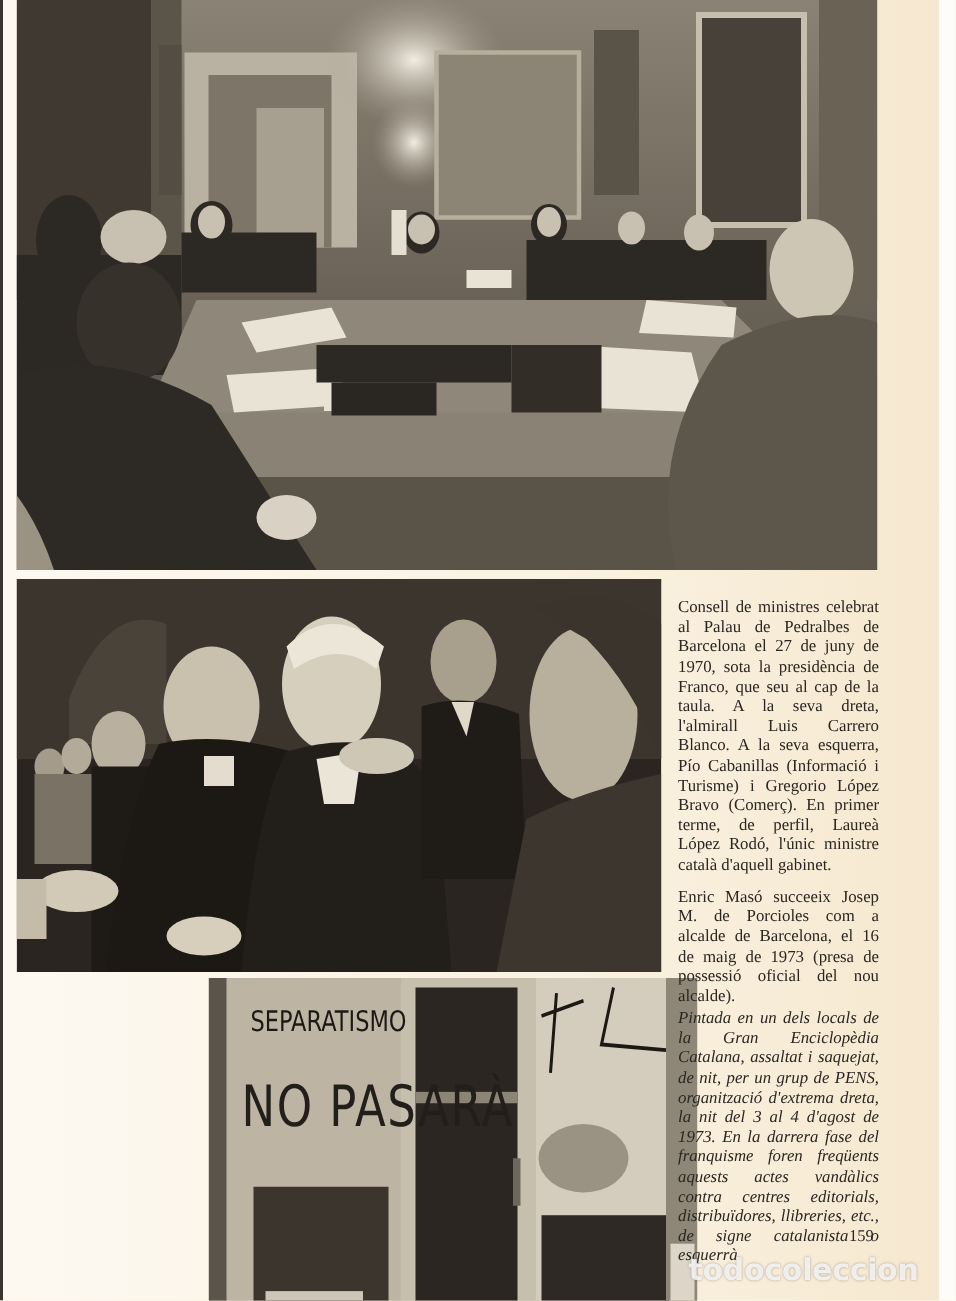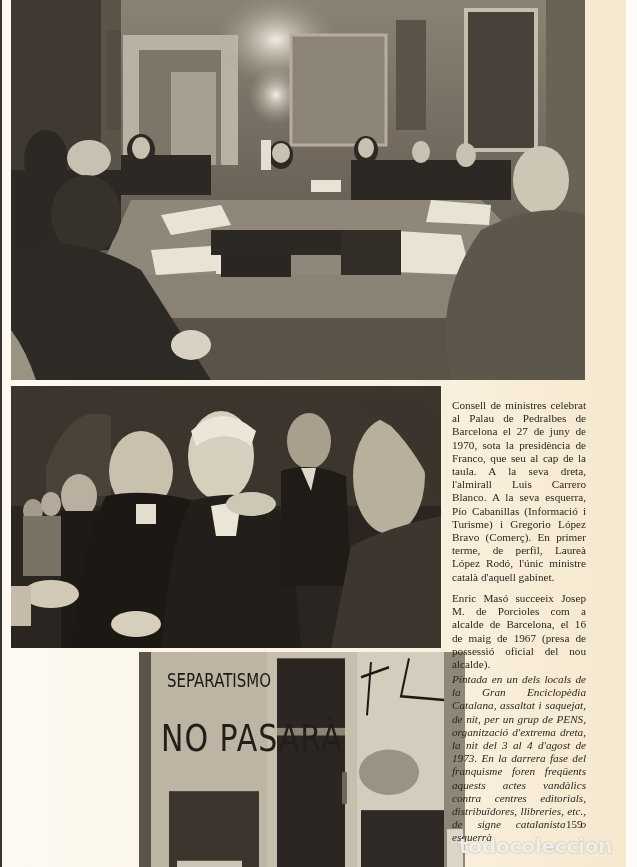--- a/index.html
+++ b/index.html
@@ -186,17 +186,17 @@
     <g font-family="DejaVu Sans, sans-serif" fill="none" stroke="#1c1915" stroke-width="2">
       <text x="28" y="28" font-size="15" fill="#1c1915" stroke="none">SEPARATISMO</text>
       <text x="22" y="78" font-size="30" fill="#221e1a" stroke="none" letter-spacing="1">NO PASARÀ</text>
       <text x="140" y="210" font-size="24" fill="#1e1b17" stroke="none">PENS</text>
       <path d="M232,8 L228,50 M222,20 L250,12 M270,5 L262,35 L305,38"></path>
     </g>
   </svg>
 </div>
 
 <div class="caption" id="caption1">Consell de ministres celebrat al Palau de Pedralbes de Barcelo­na el 27 de juny de 1970, sota la presidència de Franco, que seu al cap de la taula. A la seva dreta, l'almirall Luis Carrero Blanco. A la seva esquerra, Pío Cabanillas (Informació i Turisme) i Gregorio López Bravo (Comerç). En primer terme, de perfil, Laureà López Rodó, l'únic ministre català d'aquell gabinet.</div>
-<div class="caption" id="caption2">Enric Masó succeeix Josep M. de Porcioles com a alcalde de Barcelona, el 16 de maig de 1967 (presa de possessió oficial del nou alcalde).</div>
+<div class="caption" id="caption2">Enric Masó succeeix Josep M. de Porcioles com a alcalde de Barcelona, el 16 de maig de 1973 (presa de possessió oficial del nou alcalde).</div>
 <div class="caption" id="caption3">Pintada en un dels locals de la Gran Enciclopèdia Catalana, assaltat i saquejat, de nit, per un grup de PENS, organització d'extrema dreta, la nit del 3 al 4 d'agost de 1973. En la darre­ra fase del franquisme foren freqüents aquests actes vandà­lics contra centres editorials, distribuïdores, llibreries, etc., de signe catalanista o esquerrà.</div>
 
 <div class="page-number">159</div>
 <div class="watermark">todocoleccion</div>
 
 </body></html>

